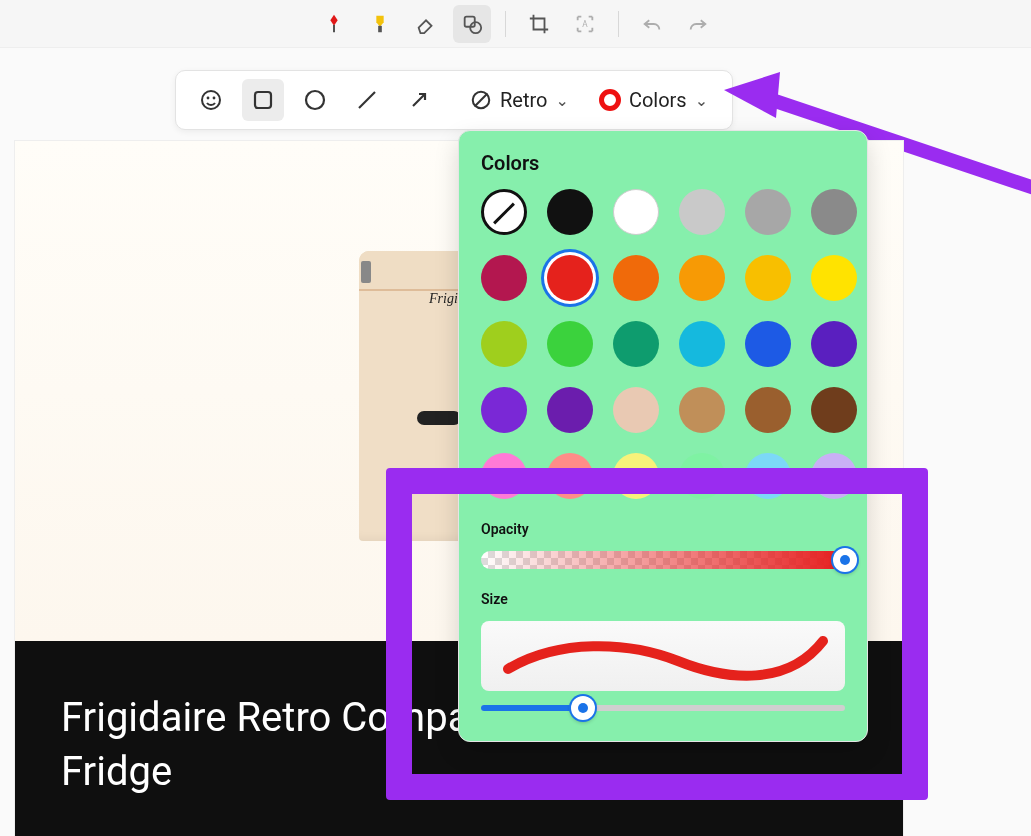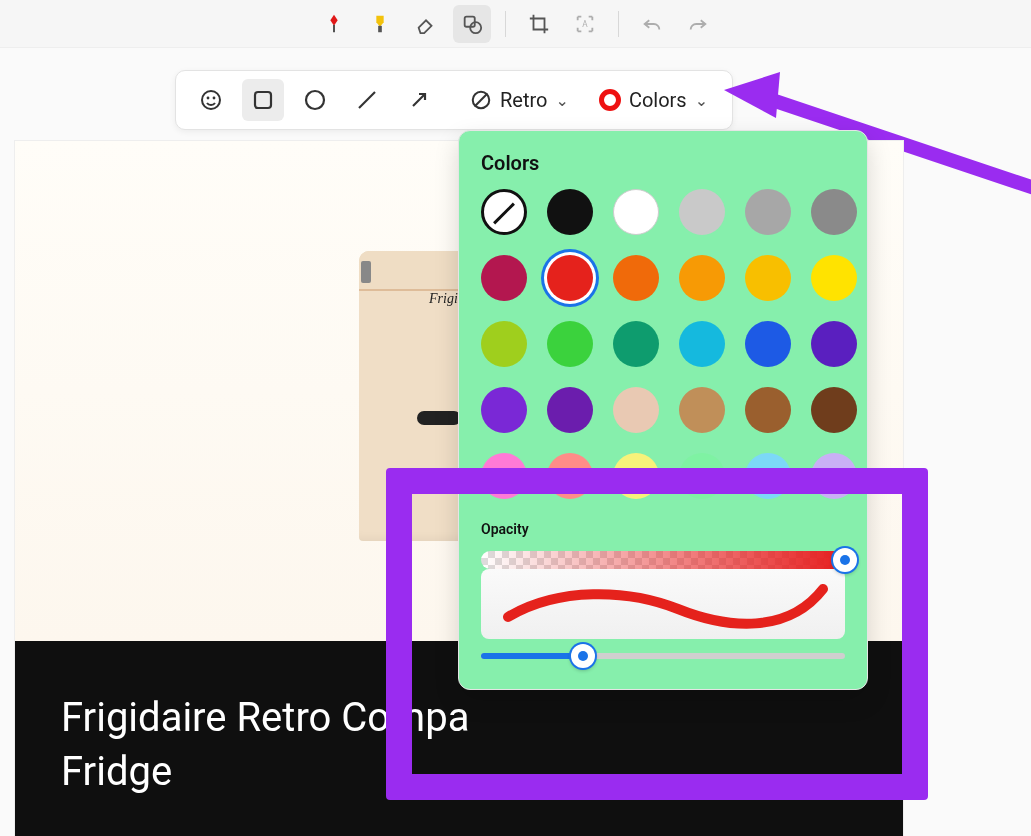--- a/index.html
+++ b/index.html
@@ -332,20 +332,21 @@
       <div class="swatch" style="background: rgb(127, 242, 163);"></div>
       <div class="swatch" style="background: rgb(124, 216, 247);"></div>
       <div class="swatch" style="background: rgb(201, 176, 245);"></div>
     </div>
 
   <div class="section-label">Opacity</div>
   <div class="opacity-track">
     <div class="thumb inner-accent" id="opacity-thumb" style="left: 100%;"></div>
   </div>
 
+  <div class="section-label">Size</div>
   <div class="size-preview">
     <svg width="330" height="50" viewBox="0 0 330 50">
       <path d="M10 38 C 60 8, 130 10, 180 30 S 290 55, 325 10" fill="none" stroke="#e5221c" stroke-width="10" stroke-linecap="round"></path>
     </svg>
   </div>
   <div class="size-track">
     <div class="filled" id="size-filled" style="width: 28%;"></div>
     <div class="thumb inner-accent" id="size-thumb" style="left: 28%;"></div>
   </div>
 </div>

